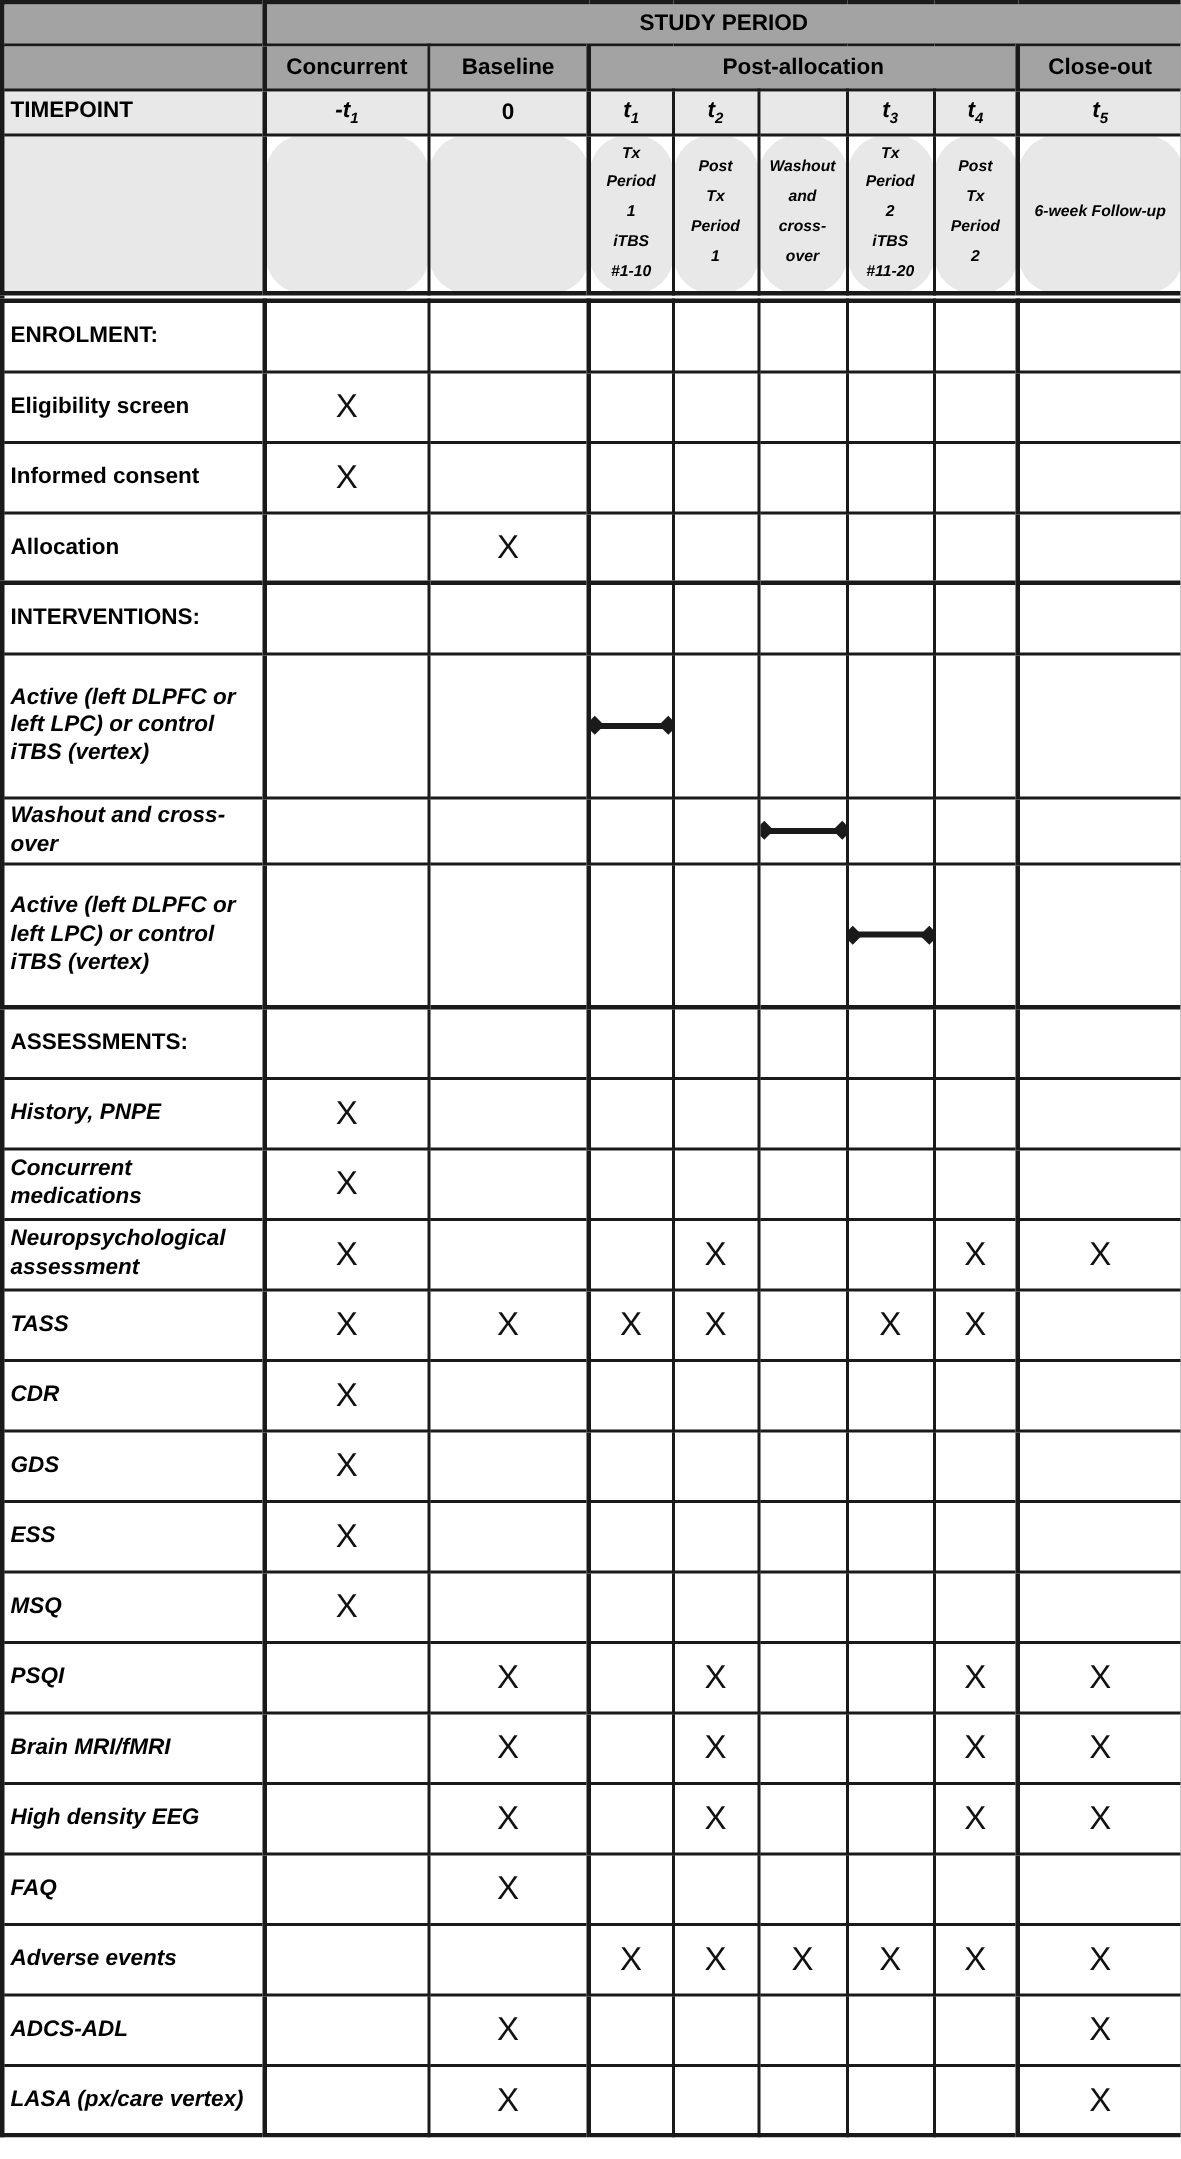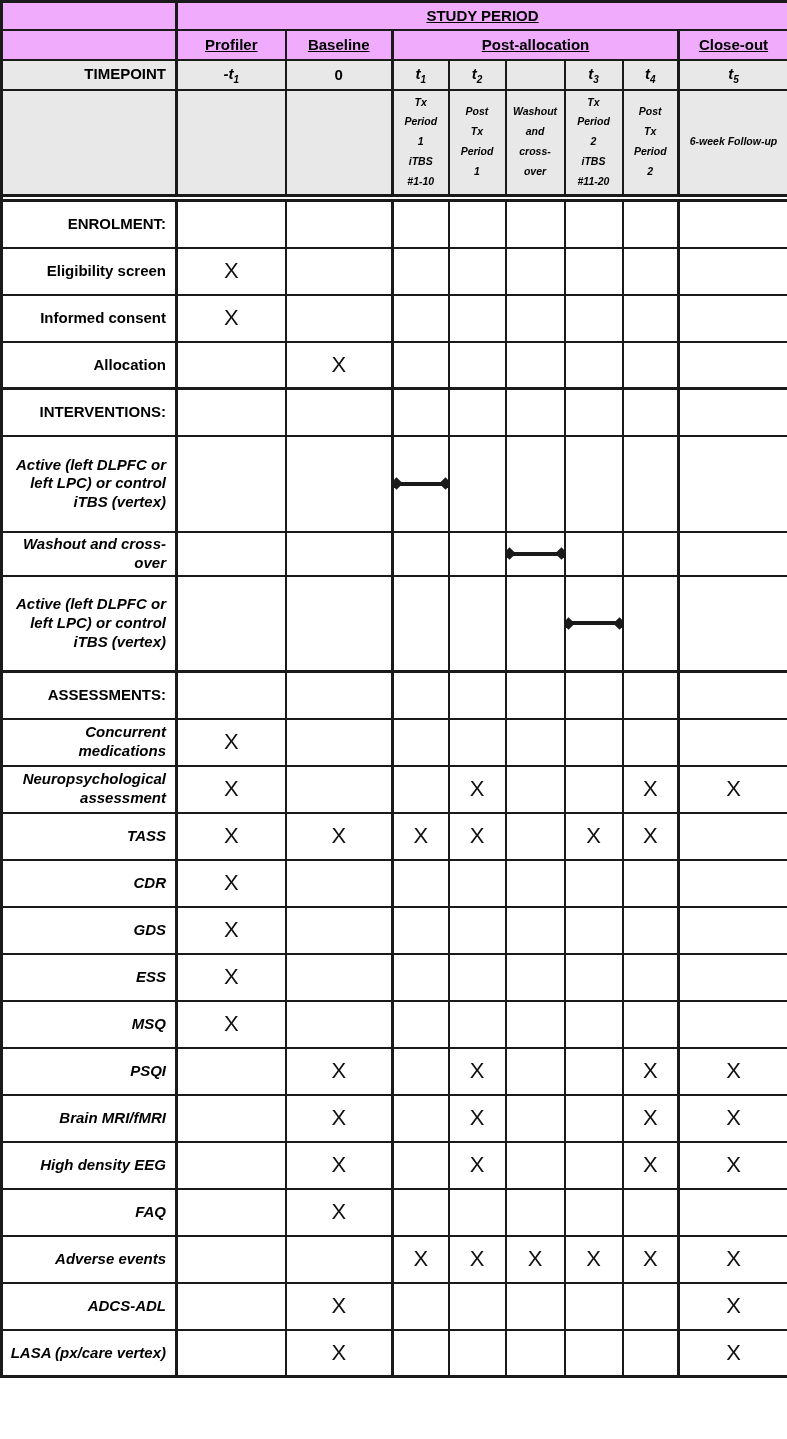--- a/index.html
+++ b/index.html
@@ -11,30 +11,30 @@
   
   td.col-enrolment{border-left-width:3px;}
   td.col-t1{border-left-width:3px;}
   td.col-closeout{border-left-width:3px;margin-top:21px;}
   td.label{border-right-width:3px;}
   
   tr.hrow1{height:28px;}
   tr.hrow2{height:30px;}
   tr.hrow3{height:30px;}
   tr.hrow4{height:100px;}
-  tr.hrow1 td, tr.hrow2 td{background:#f0abfc;text-decoration:underline;}
+  tr.hrow1 td, tr.hrow2 td{background:#a3a3a3;}
   tr.hrow3 td, tr.hrow4 td{background:#e8e8e8;}
   .htitle{font-weight:bold;font-size:15px;text-align:center;}
   .stage{font-weight:bold;font-size:15px;text-align:center;}
-  td.label{text-align:right;padding-right:9px;font-weight:bold;font-size:15px;line-height:1.25;}
+  td.label{text-align:left;padding-right:9px;font-weight:bold;font-size:15px;line-height:1.25;}
   .tp{font-weight:bold;font-style:italic;font-size:15px;text-align:center;}
   .tp.up{font-style:normal;}
   .tp sub{font-size:10px;font-style:italic;}
   td.desc{font-weight:bold;font-style:italic;font-size:10.5px;line-height:1.9;
-          text-align:center;white-space:pre-line;padding:2px 3px;}
+          text-align:center;white-space:pre-line;padding:2px 3px;border-radius:26px;}
   
   tr.dsep td{height:2px;padding:0;background:#ffffff;
              border-top:3px solid #1a1a1a;border-bottom:3px solid #1a1a1a;}
   
   tbody tr{height:47px;}
   tbody tr.tall{height:96px;}
   tbody tr.short{height:44px;}
   tbody tr.section td{border-top-width:3px;}
   td.label.it{font-style:italic;}
   td.cell{text-align:center;}
@@ -61,21 +61,21 @@
         <col style="width:56px">
         <col style="width:110px">
   </colgroup>
   <thead>
     <tr class="hrow1">
       <td class="label"></td>
       <td class="htitle col-enrolment" colspan="8">STUDY PERIOD</td>
     </tr>
     <tr class="hrow2">
       <td class="label"></td>
-      <td class="stage col-enrolment">Profiler</td>
+      <td class="stage col-enrolment">Concurrent</td>
       <td class="stage">Baseline</td>
       <td class="stage col-t1" colspan="5">Post-allocation</td>
       <td class="stage col-closeout">Close-out</td>
     </tr>
     <tr class="hrow3">
       <td class="label">TIMEPOINT</td>
       <td class="tp col-enrolment"><span>-</span><span>t</span><sub>1</sub></td>
       <td class="tp up"><span>0</span></td>
       <td class="tp col-t1"><span>t</span><sub>1</sub></td>
       <td class="tp"><span>t</span><sub>2</sub></td>
@@ -225,20 +225,31 @@
           <td class="cell col-enrolment"></td>
           <td class="cell col-baseline"></td>
           <td class="cell col-t1"></td>
           <td class="cell col-t2"></td>
           <td class="cell col-washout"></td>
           <td class="cell col-t3"></td>
           <td class="cell col-t4"></td>
           <td class="cell col-closeout"></td>
         </tr>
         <tr class="item">
+          <td class="label it">History, PNPE</td>
+          <td class="cell col-enrolment mark">X</td>
+          <td class="cell col-baseline"></td>
+          <td class="cell col-t1"></td>
+          <td class="cell col-t2"></td>
+          <td class="cell col-washout"></td>
+          <td class="cell col-t3"></td>
+          <td class="cell col-t4"></td>
+          <td class="cell col-closeout"></td>
+        </tr>
+        <tr class="item">
           <td class="label it">Concurrent medications</td>
           <td class="cell col-enrolment mark">X</td>
           <td class="cell col-baseline"></td>
           <td class="cell col-t1"></td>
           <td class="cell col-t2"></td>
           <td class="cell col-washout"></td>
           <td class="cell col-t3"></td>
           <td class="cell col-t4"></td>
           <td class="cell col-closeout"></td>
         </tr>

